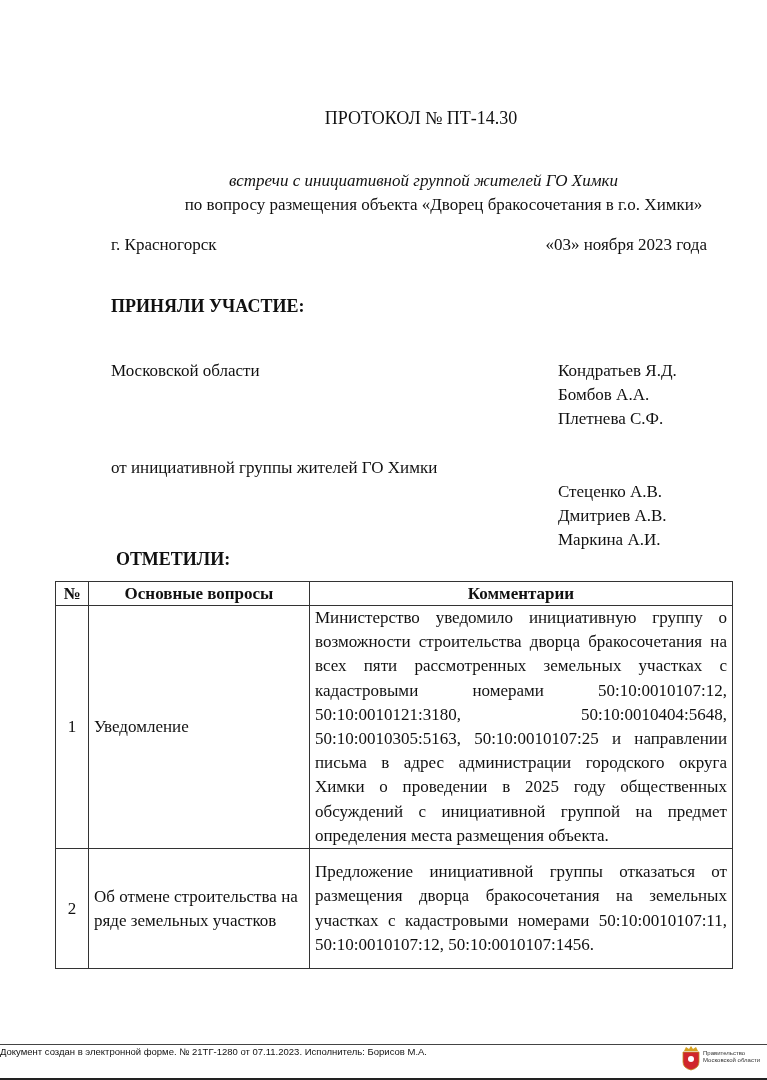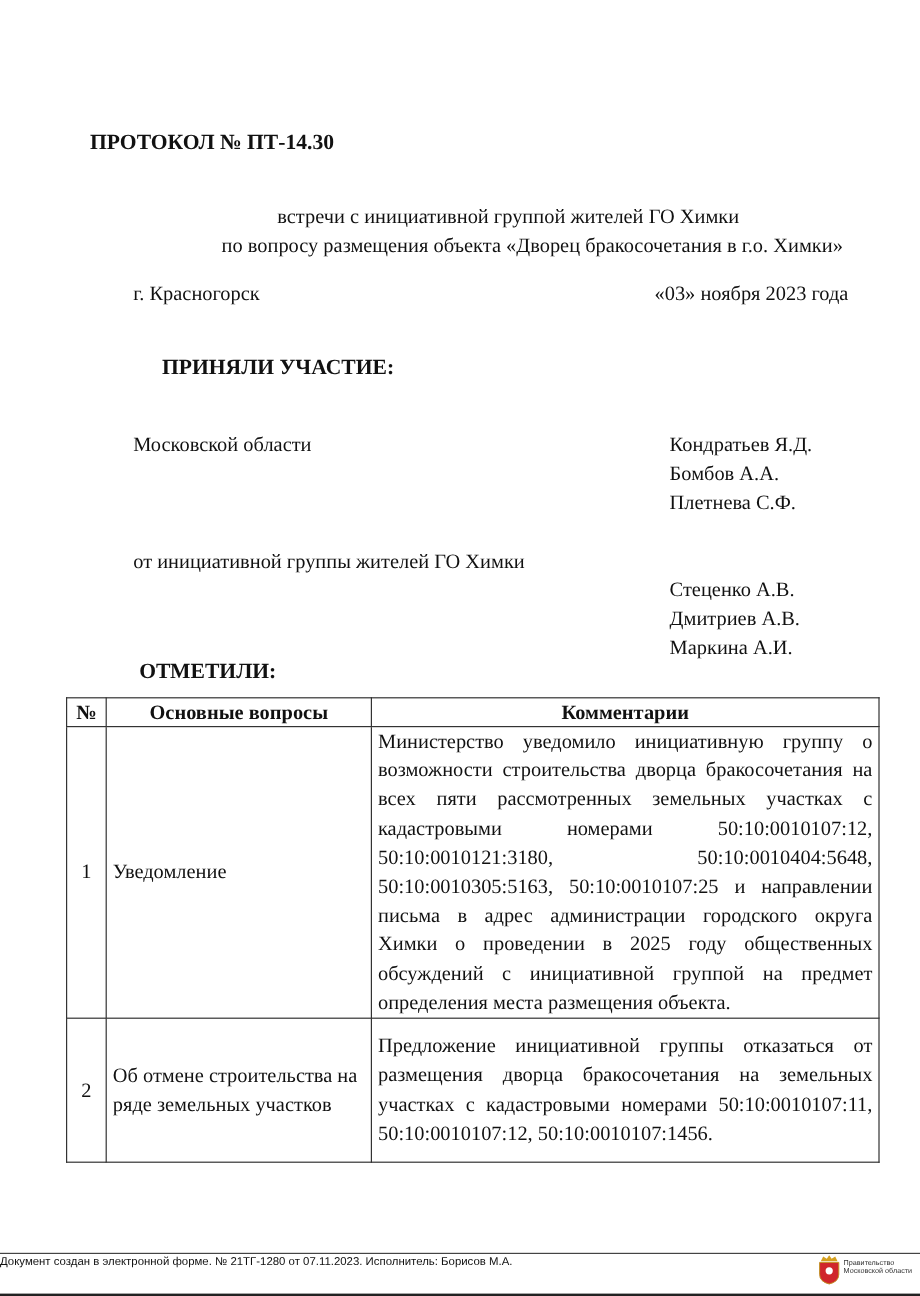--- a/index.html
+++ b/index.html
@@ -1,26 +1,26 @@
 <!DOCTYPE html>
 <html><head>
 <meta charset="utf-8">
 <style>
   html, body { margin:0; padding:0; background:#fff; }
   body { width:767px; height:1080px; position:relative; overflow:hidden;
          font-family:"Liberation Serif", serif; color:#111; }
   .abs { position:absolute; }
-  .title { top:108px; left:0; width:767px; text-align:left; font-weight:bold; font-size:18px; padding-left:75px; box-sizing:border-box; }
+  .title { top:108px; left:0; width:767px; text-align:center; font-weight:normal; font-size:18px; padding-left:75px; box-sizing:border-box; }
   .subtitle { left:0; width:767px; text-align:center; font-size:17px; box-sizing:border-box; }
-  .sub1 { top:171px; padding-left:80px; }
+  .sub1 { top:171px; padding-left:80px;font-style:italic; }
   .sub2 { top:195px; padding-left:120px; }
   .place { top:235px; left:111px; font-size:17px;text-align:center; }
   .date { top:235px; right:60px; font-size:17px; }
   .heading { font-weight:bold; font-size:18px; }
-  .h1 { top:296px; left:111px;margin-left:24px; }
+  .h1 { top:296px; left:111px; }
   .h2 { top:549px; left:116px; }
   .line { font-size:17px; line-height:24px; }
   .org1 { top:359px; left:111px; }
   .names1 { top:359px; left:558px; }
   .org2 { top:456px; left:111px; }
   .names2 { top:480px; left:558px; }
   table.tbl { position:absolute; top:581px; left:55px; width:678px; border-collapse:collapse; font-size:17px; }
   table.tbl td, table.tbl th { border:1px solid #333; padding:0 5px; vertical-align:middle; }
   table.tbl th { font-weight:bold; height:23px; text-align:center; }
   .c1 { width:22px; text-align:center; }

